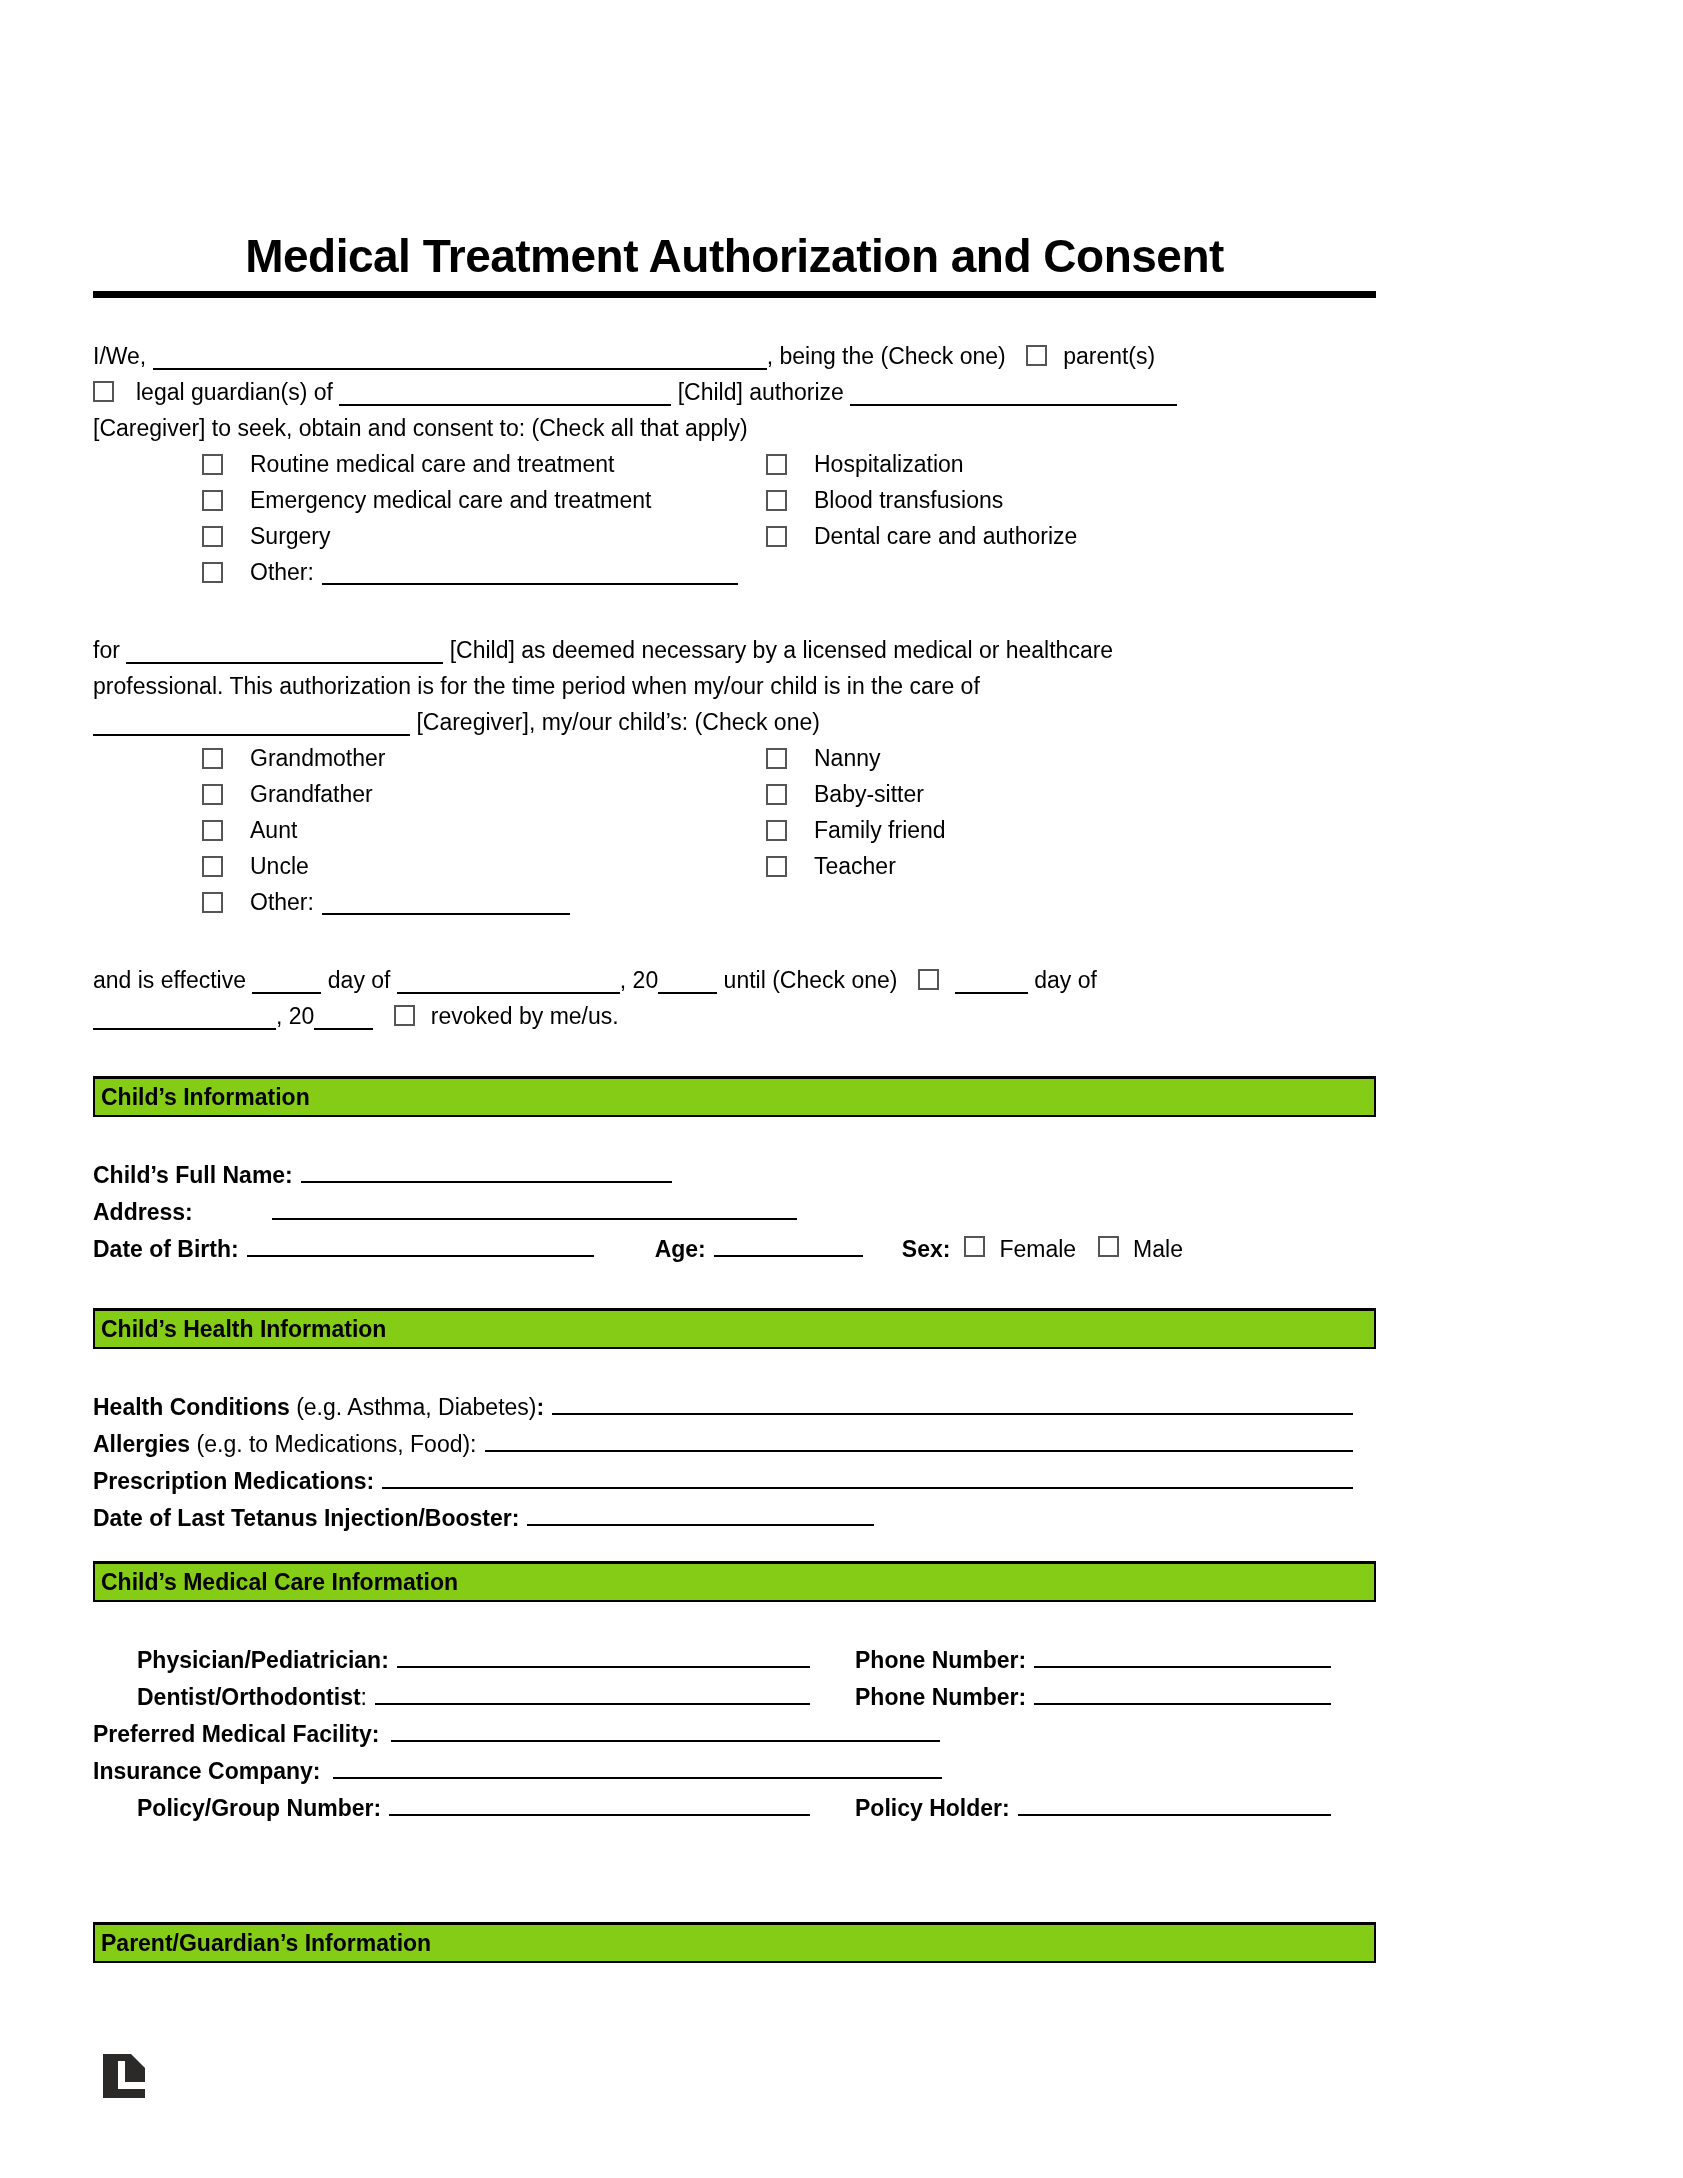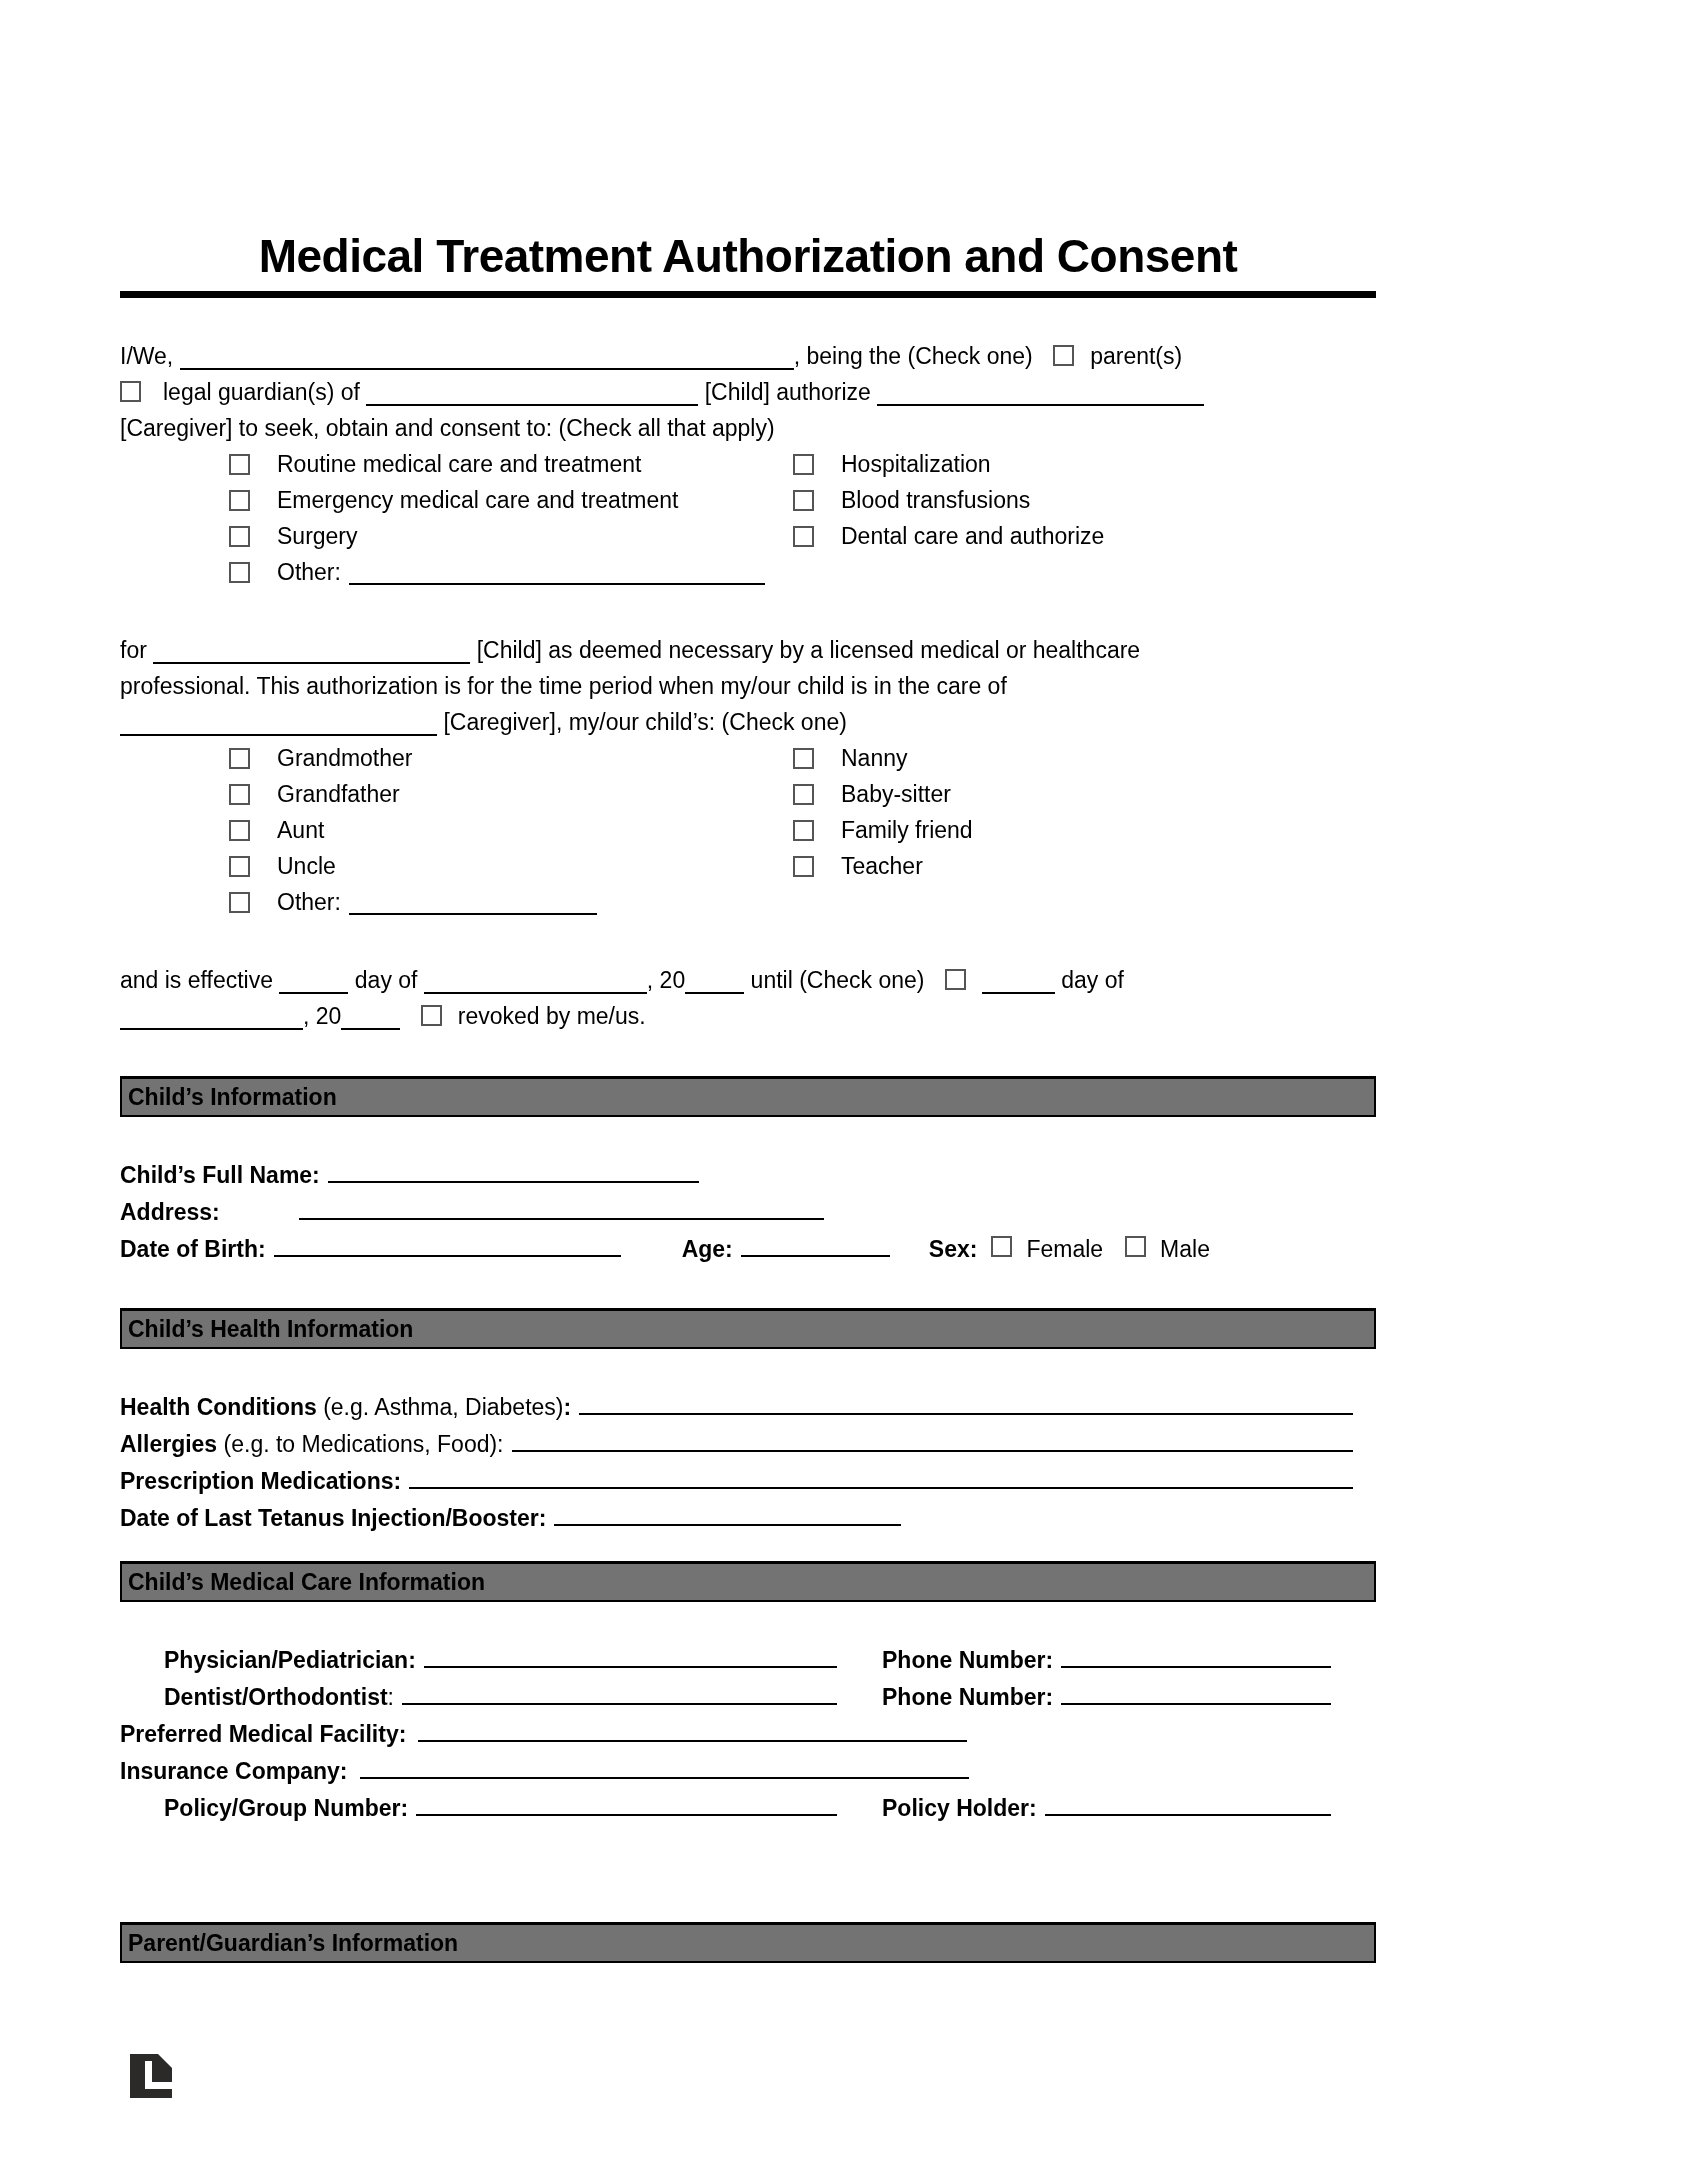--- a/index.html
+++ b/index.html
@@ -1,20 +1,20 @@
 <!DOCTYPE html>
 <html><head>
 <meta charset="utf-8">
 <style>
   html,body{margin:0;padding:0;background:#ffffff;}
   .page{
     position:relative;
     width:1564px;height:2178px;
     box-sizing:border-box;
-    padding:230px 188px 0 120px;
+    padding:230px 188px 0 93px;
     font-family:"Liberation Sans","DejaVu Sans",sans-serif;
     font-size:23px;line-height:36px;color:#000;
     overflow:hidden;
   }
   h1.doc-title{
     margin:0;text-align:center;
     font-size:46px;line-height:53px;font-weight:bold;color:#000;
     letter-spacing:-0.5px;
   }
   .rule{margin-top:8px;height:7px;background:#000;}
@@ -36,21 +36,21 @@
   .cb-lead{margin-right:22px;}
   .checklist{margin-left:109px;}
   .checkrow{display:flex;height:36px;align-items:center;}
   .check-item{display:flex;align-items:center;}
   .check-item .cb{margin-right:27px;flex:0 0 auto;}
   .check-col1{width:564px;}
   .check-col2{flex:1;}
   .section-header{
     margin:0;border:2px solid #000;border-top-width:3px;
     padding:2px 6px;font-weight:bold;line-height:32px;
-    background:#737373;
+    background:#84cc16;
   }
   .sh1{margin-top:42px;}
   .sh2{margin-top:40px;}
   .sh3{margin-top:24px;}
   .sh4{margin-top:95px;}
   .fields{margin-top:40px;}
   .frow{display:flex;align-items:baseline;height:37px;}
   .b{font-weight:bold;}
   .flexline{flex:1;}
   .health-row .blank.flexline{margin-right:23px;}

